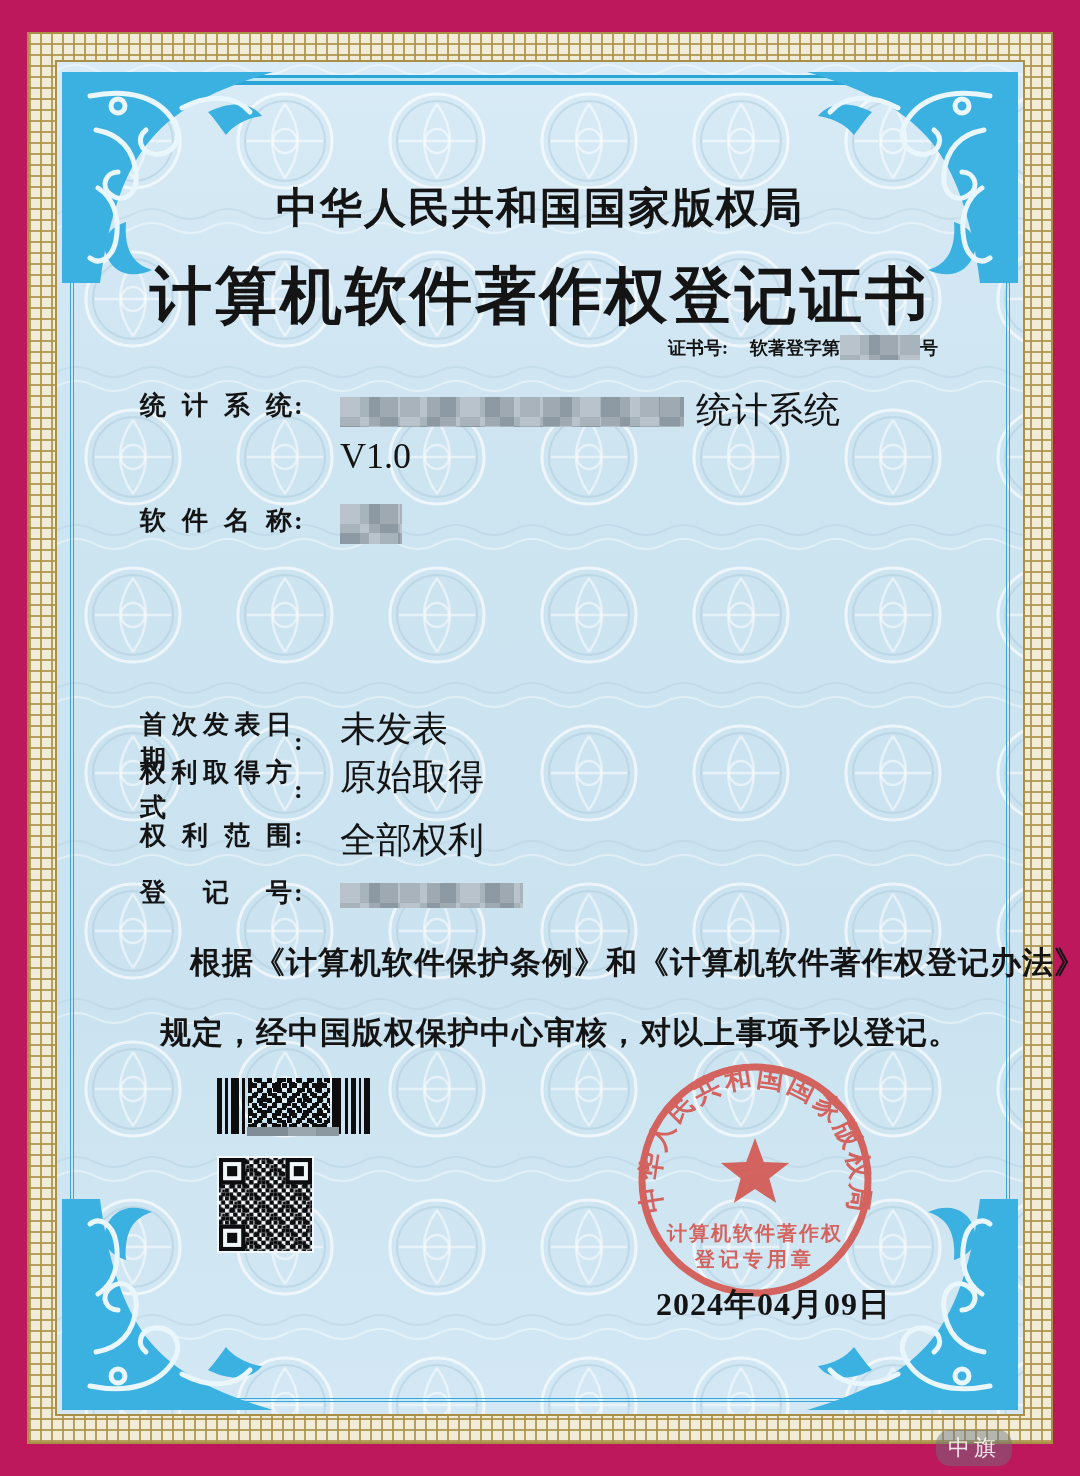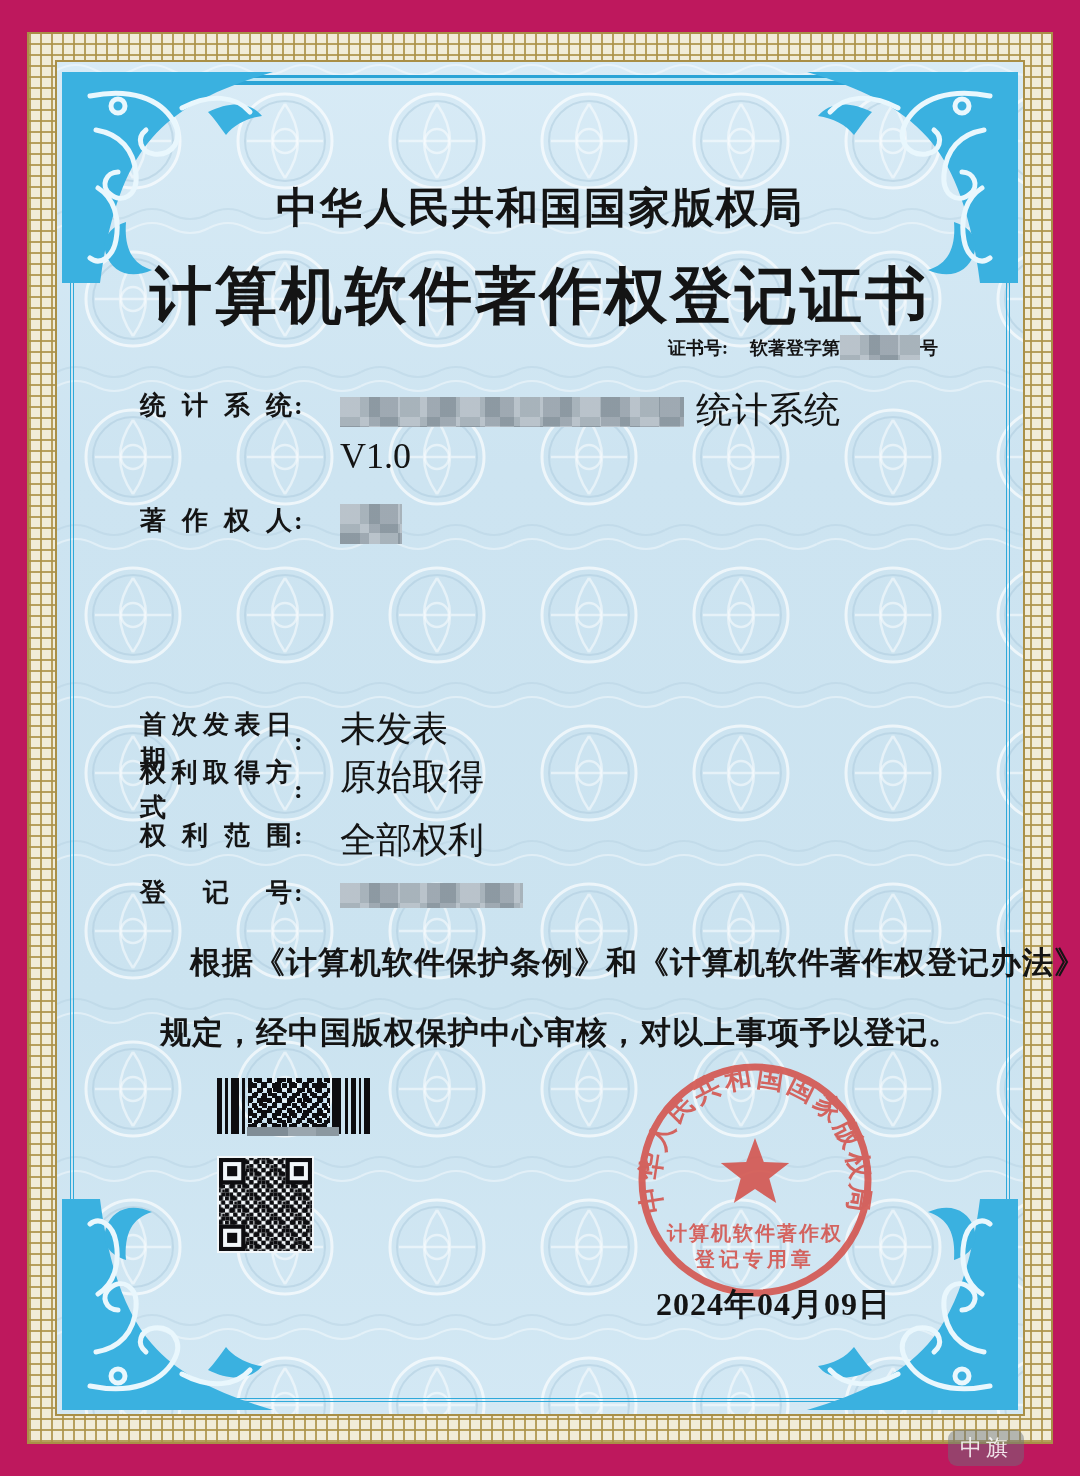--- a/index.html
+++ b/index.html
@@ -91,23 +91,23 @@
   .qrcode { position:absolute; left:217px; top:1156px; width:97px; height:97px; z-index:5; }
   .qr-label {
     position:absolute; left:217px; top:1245px; width:96px; height:11px; z-index:6;
     background:linear-gradient(90deg,#7e8a93 0 30%, #95a1a9 30% 60%, #879era 60%, #8a969e 60%);
   }
 
   .seal { position:absolute; left:633px; top:1058px; width:244px; height:244px; z-index:6; opacity:.88; }
   .issue-date { position:absolute; left:656px; top:1283px; z-index:7; font-size:32px; font-weight:700; letter-spacing:1px; }
 
   .brand-badge {
-    position:absolute; right:56px; bottom:10px; z-index:8;
+    position:absolute; right:68px; bottom:10px; z-index:8;
     background:rgba(104,116,126,.45); color:rgba(255,255,255,.85);
-    font-size:22px; padding:3px 12px; border-radius:9px;
+    font-size:22px; padding:3px 12px; border-radius:14px;
     font-family:"Liberation Sans", sans-serif; letter-spacing:4px;
   }
 </style>
 </head>
 <body>
 
 <div class="page">
 
   <div class="gold-frame"></div>
   <div class="paper"></div>
@@ -199,21 +199,21 @@
 
     <div class="frow" style="top:0px">
       <span class="flabel">统计系统</span><span class="fcolon">:</span>
       <span class="fvalue">
         <span class="mosaic m-name"></span><span>统计系统</span>
         <span class="line2">V1.0</span>
       </span>
     </div>
 
     <div class="frow" style="top:115px">
-      <span class="flabel">著作权人</span><span class="fcolon">:</span>
+      <span class="flabel">软件名称</span><span class="fcolon">:</span>
       <span class="fvalue">
         <span class="mosaic m-owner"></span>
       </span>
     </div>
 
 
     <div class="frow" style="top:319px">
       <span class="flabel">首次发表日期</span><span class="fcolon">:</span>
       <span class="fvalue">未发表</span>
     </div>

